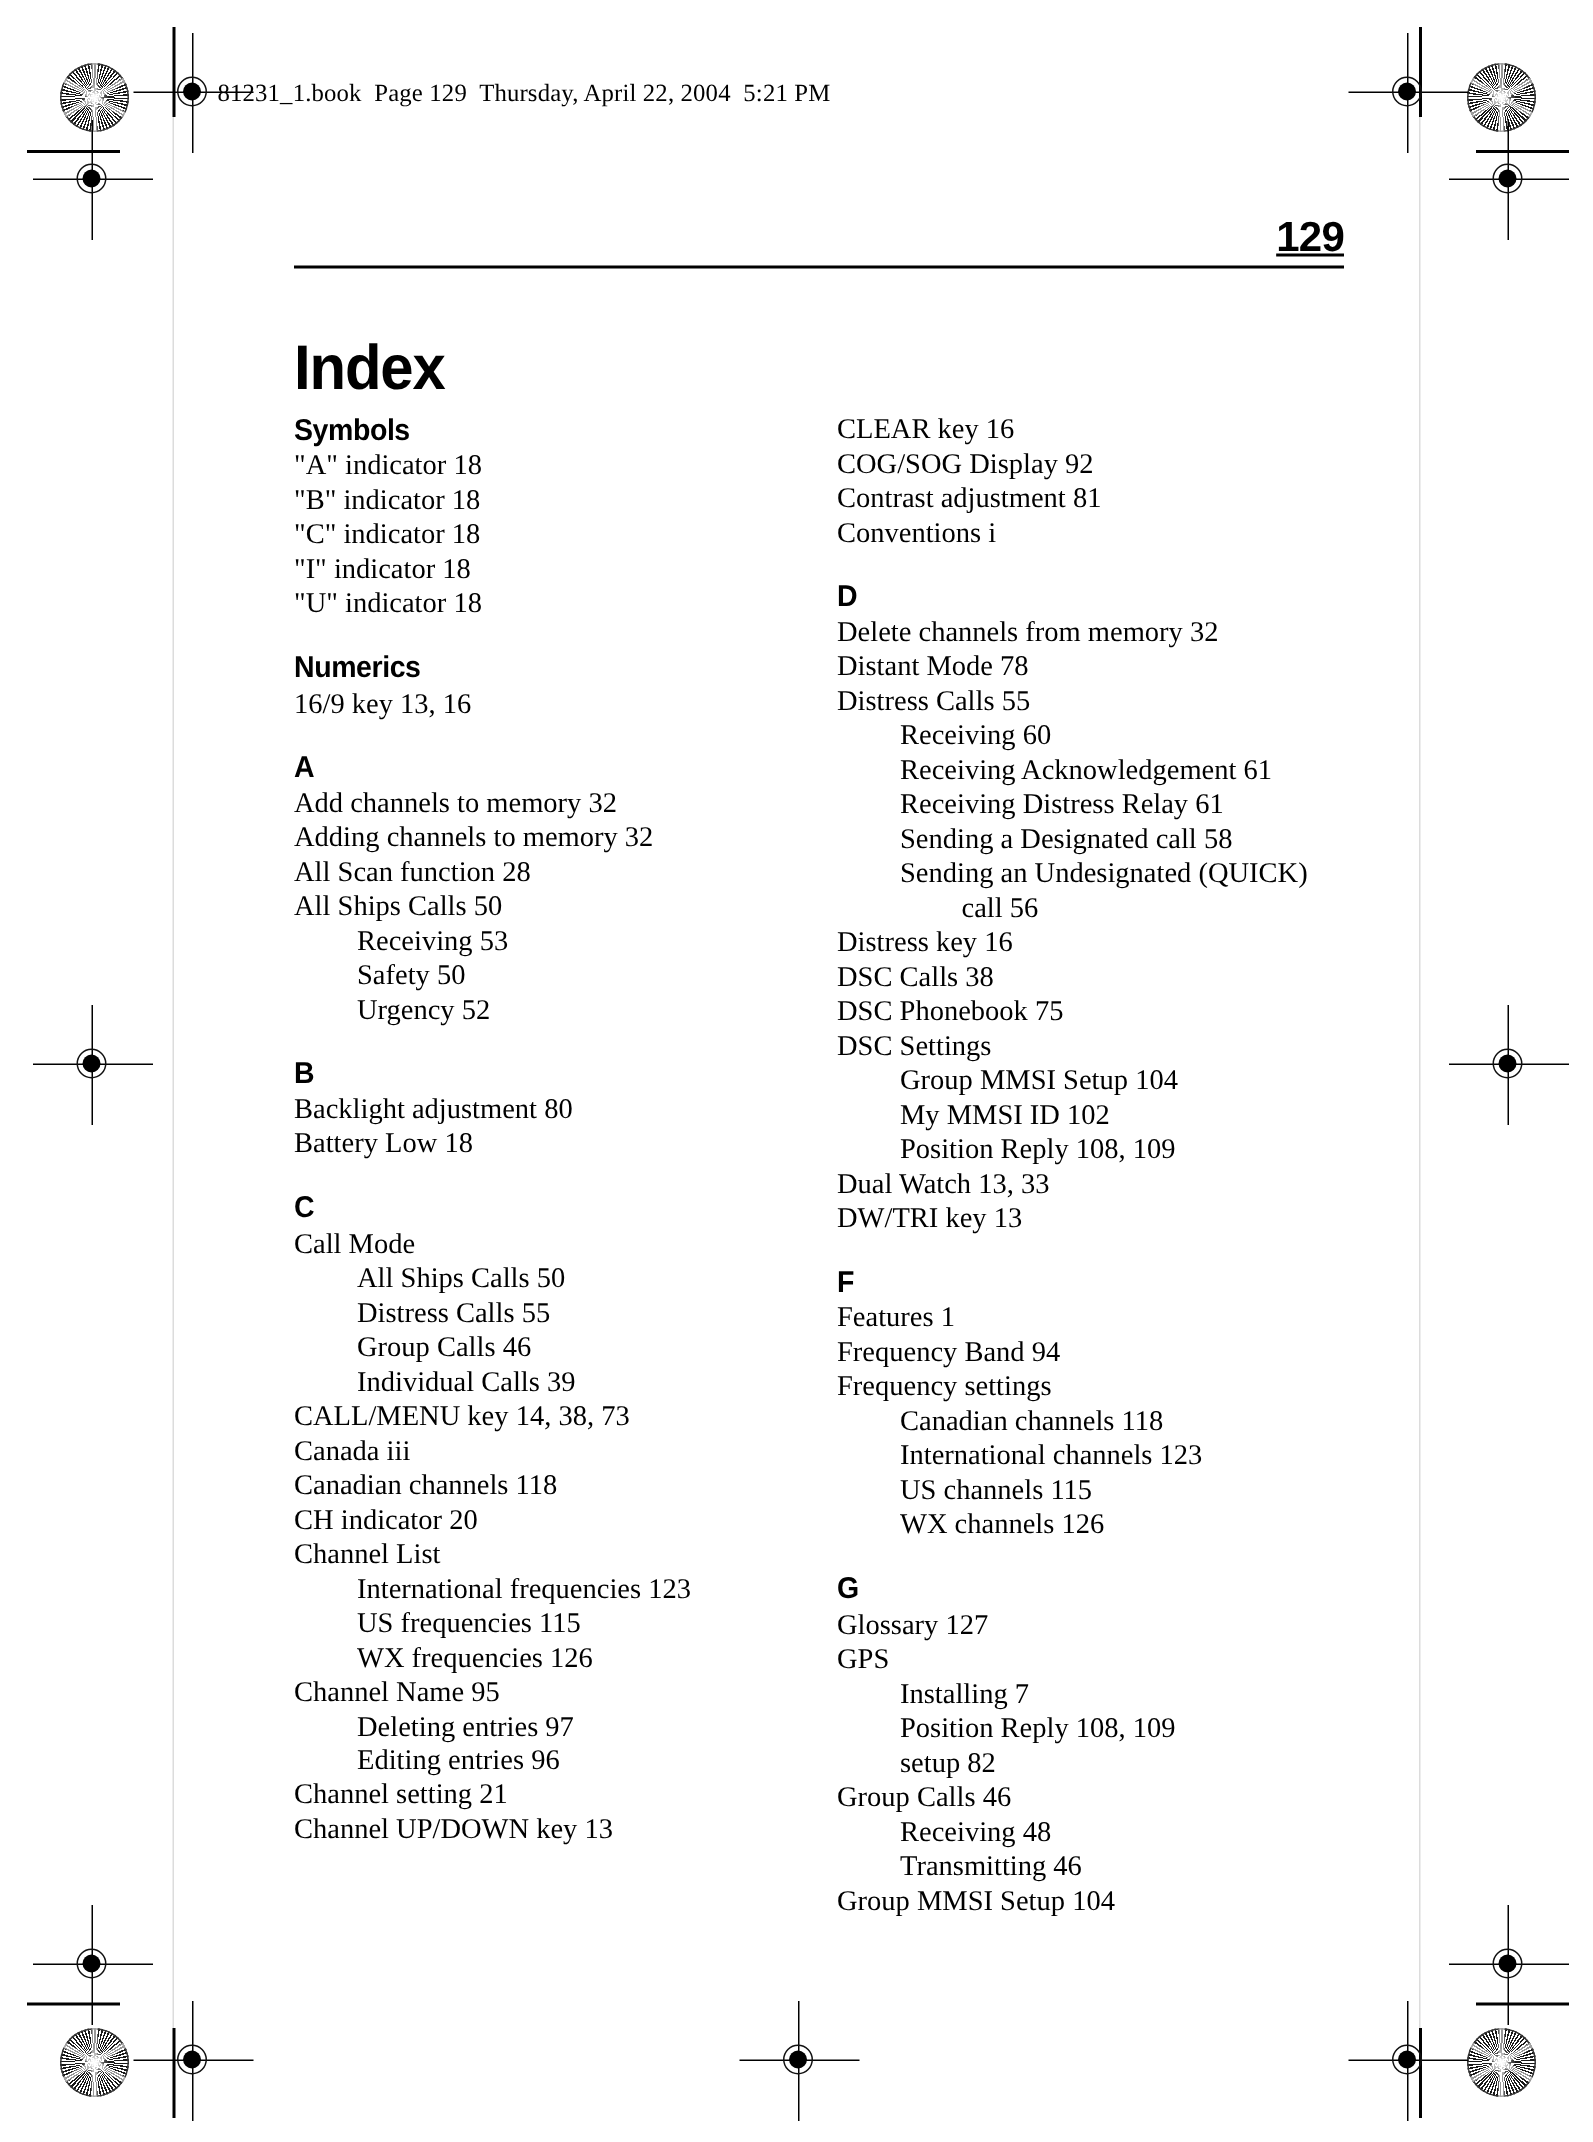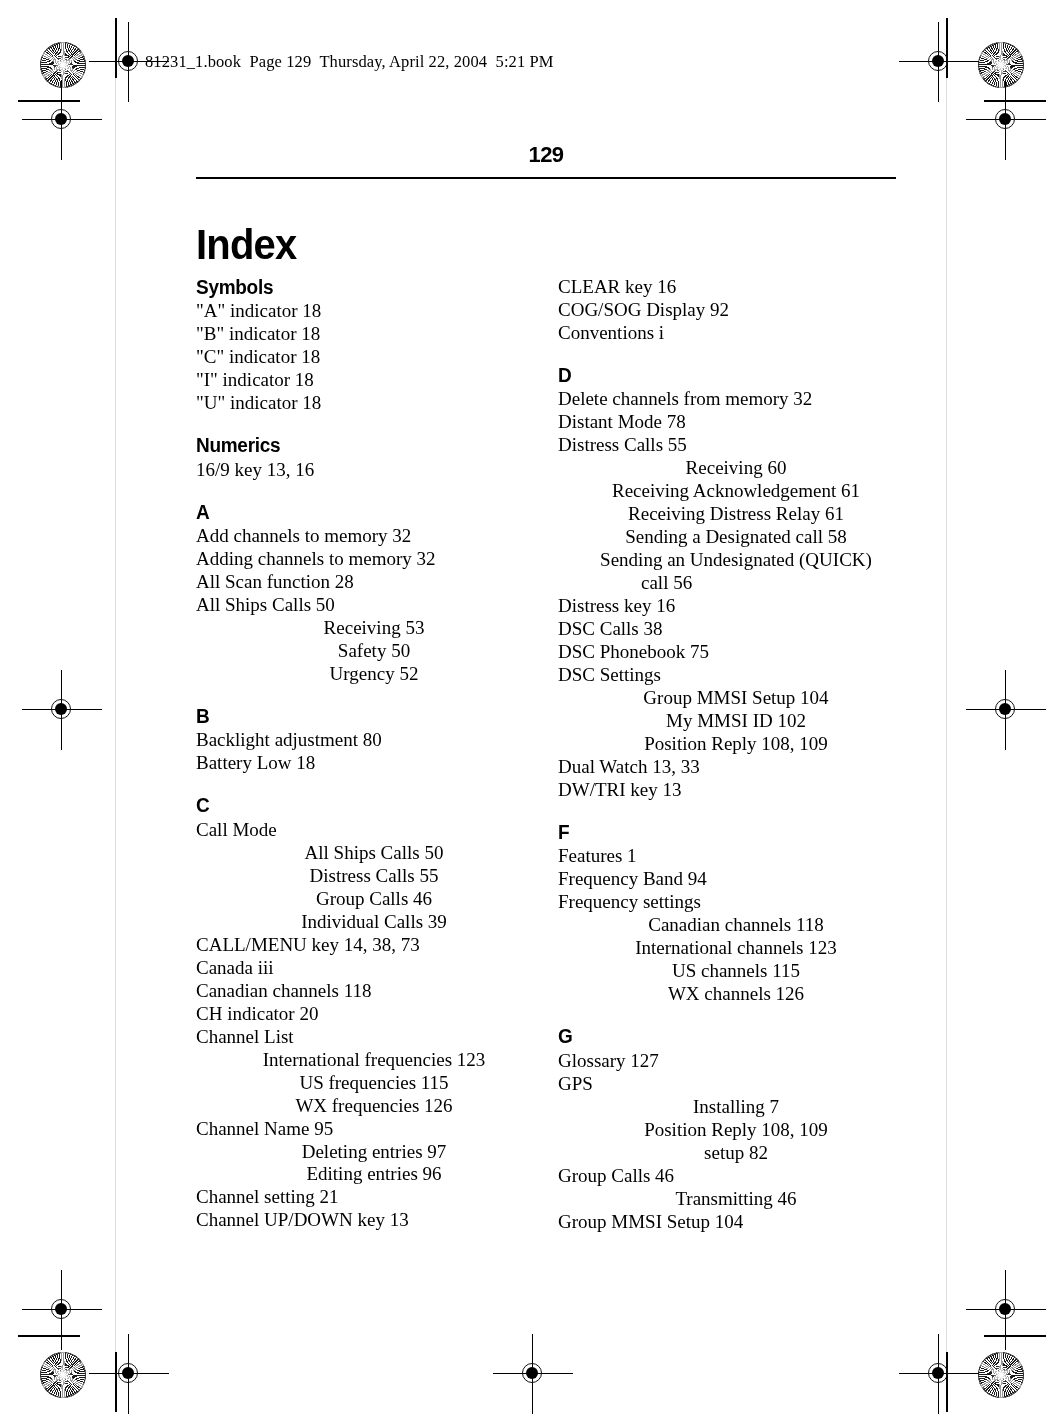--- a/index.html
+++ b/index.html
@@ -91,25 +91,26 @@
     white-space: pre;
     padding-left: 21px;
   }
 
   
   .page-number {
     position: absolute;
     left: 196px;
     top: 142px;
     width: 700px;
-    text-align: center;
+    text-align: right;
     font-family: "Liberation Sans", sans-serif;
     font-weight: bold;
-    font-size: 22px;
+    font-size: 28px;
     letter-spacing: -0.5px;
+    text-decoration: underline;
   }
   .head-rule {
     position: absolute;
     left: 196px;
     top: 177px;
     width: 700px;
     height: 2.4px;
     background: #000;
   }
 
@@ -149,21 +150,21 @@
   .group { margin-bottom: 19px; }
   .group:last-child { margin-bottom: 0; }
 
   .entry {
     font-family: "Liberation Serif", serif;
     font-size: 19px;
     line-height: 1.21;
     white-space: pre-wrap;
   }
   .entry.lvl1 { padding-left: 0; }
-  .entry.lvl2 { padding-left: 42px; text-align: center; }
+  .entry.lvl2 { padding-left: 42px; }
   .entry.lvl3 { padding-left: 83px; }
 </style>
 </head>
 <body>
 
 <div class="reg-layer">
 
   <div class="rosette" style="left:40px;  top:42px;">
     <div class="spoke s1"></div>
       <div class="spoke s2"></div>
@@ -324,20 +325,21 @@
         <div class="entry lvl2">Deleting entries 97</div>
         <div class="entry lvl2">Editing entries 96</div>
         <div class="entry lvl1">Channel setting 21</div>
         <div class="entry lvl1">Channel UP/DOWN key 13</div>
       </div>
     </div>
     <div class="col">
       <div class="group">
         <div class="entry lvl1">CLEAR key 16</div>
         <div class="entry lvl1">COG/SOG Display 92</div>
+        <div class="entry lvl1">Contrast adjustment 81</div>
         <div class="entry lvl1">Conventions i</div>
       </div>
       <div class="group">
         <div class="letter-head">D</div>
         <div class="entry lvl1">Delete channels from memory 32</div>
         <div class="entry lvl1">Distant Mode 78</div>
         <div class="entry lvl1">Distress Calls 55</div>
         <div class="entry lvl2">Receiving 60</div>
         <div class="entry lvl2">Receiving Acknowledgement 61</div>
         <div class="entry lvl2">Receiving Distress Relay 61</div>
@@ -365,17 +367,18 @@
         <div class="entry lvl2">WX channels 126</div>
       </div>
       <div class="group">
         <div class="letter-head">G</div>
         <div class="entry lvl1">Glossary 127</div>
         <div class="entry lvl1">GPS</div>
         <div class="entry lvl2">Installing 7</div>
         <div class="entry lvl2">Position Reply 108, 109</div>
         <div class="entry lvl2">setup 82</div>
         <div class="entry lvl1">Group Calls 46</div>
+        <div class="entry lvl2">Receiving 48</div>
         <div class="entry lvl2">Transmitting 46</div>
         <div class="entry lvl1">Group MMSI Setup 104</div>
       </div>
     </div>
   </div>
 
 </body></html>

